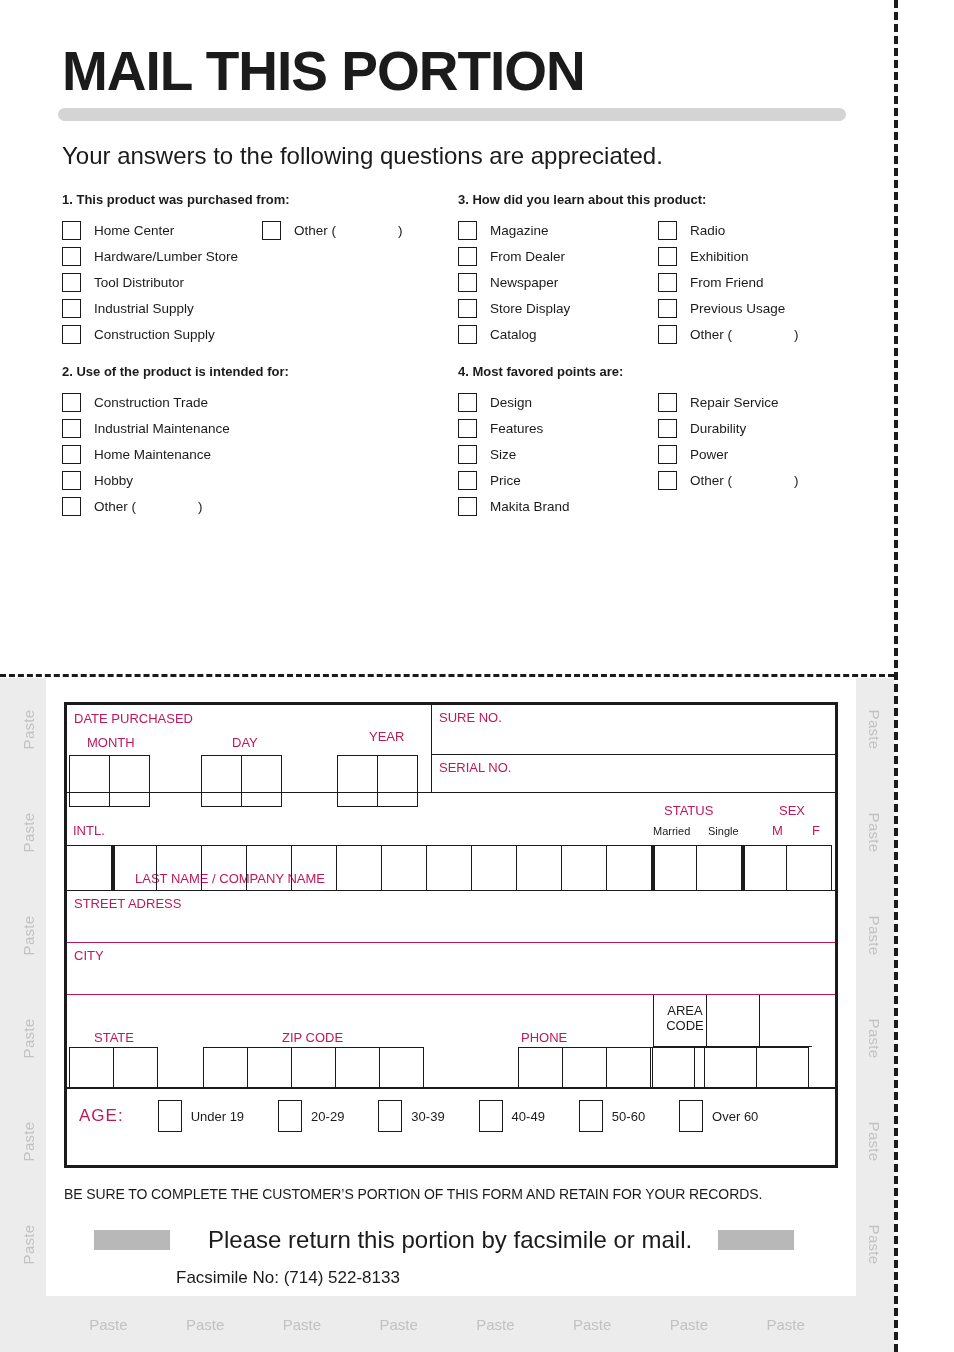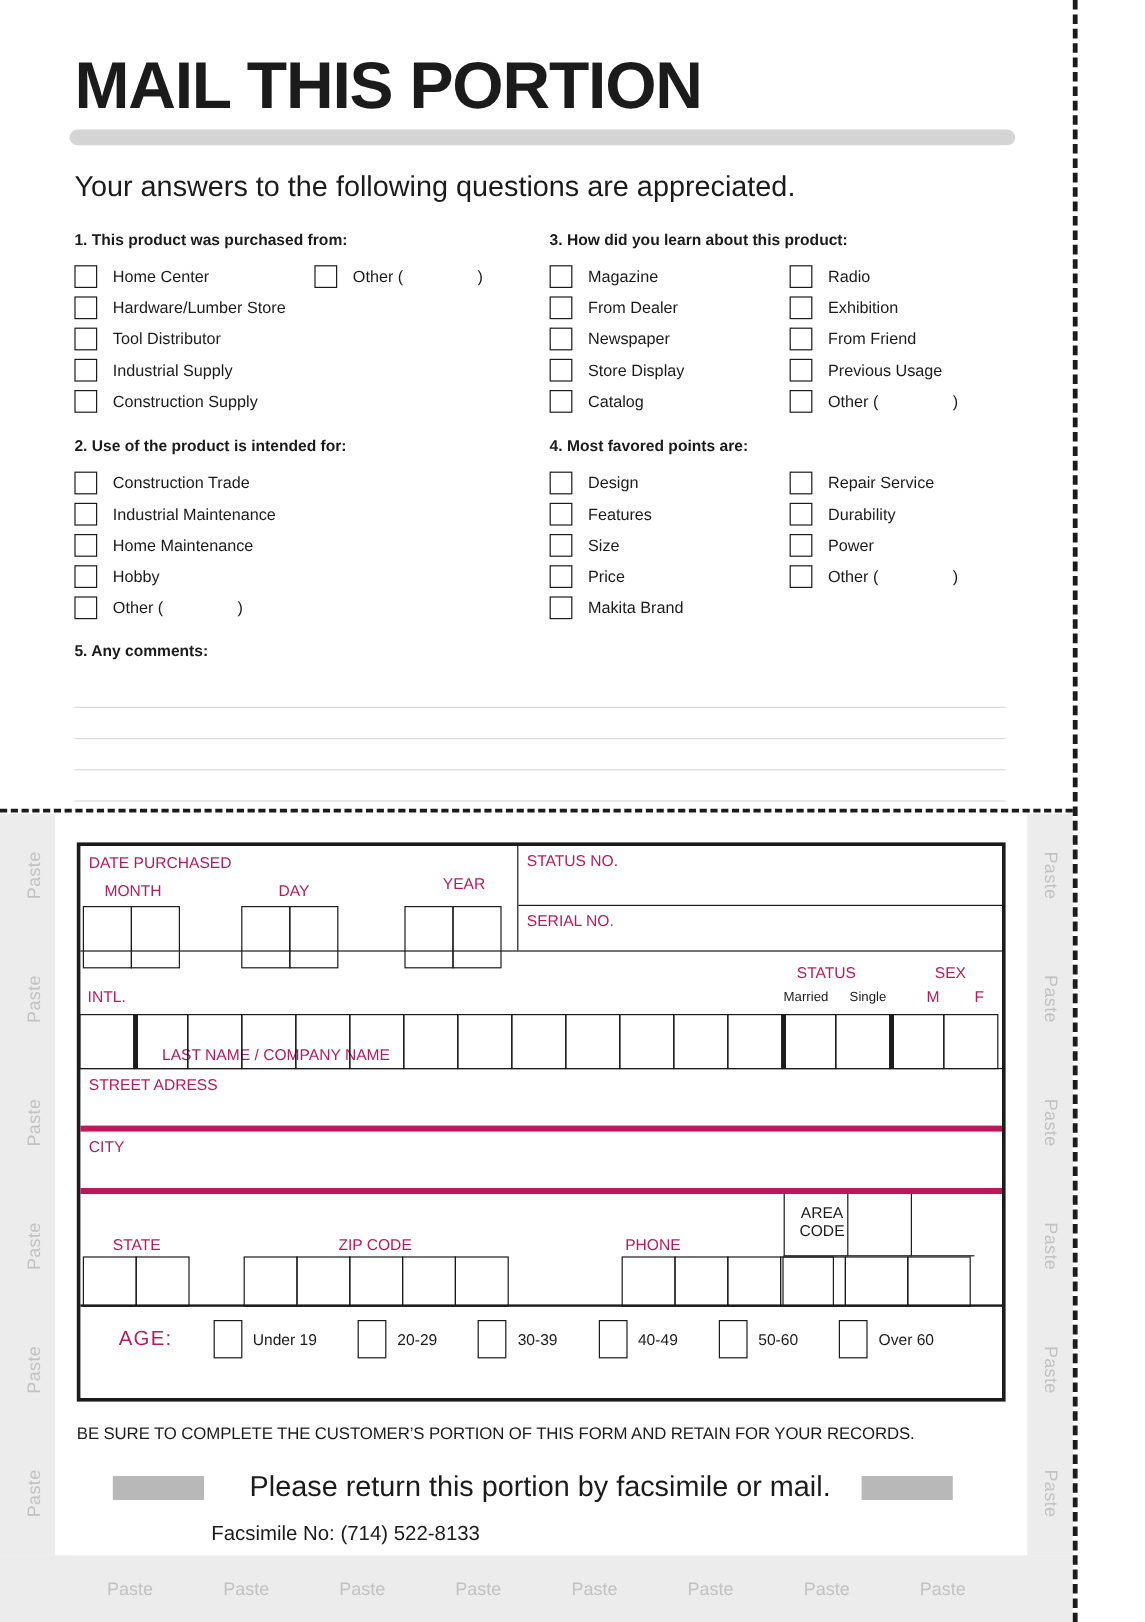--- a/index.html
+++ b/index.html
@@ -126,21 +126,21 @@
   #lbl-sex    { position:absolute; left:712px; top:10px; font-size:13px;}
   #lbl-married{ position:absolute; left:586px; top:32px; }
   #lbl-single { position:absolute; left:641px; top:32px; }
   #lbl-m      { position:absolute; left:705px; top:30px; font-size:13px;}
   #lbl-f      { position:absolute; left:745px; top:30px; font-size:13px;}
   #name-cells { position:absolute; left:0; top:52px; display:flex; height:46px; }
   .ncell { border:1px solid #1b1b1b; margin-left:-1px; height:46px; }
   .thick-l { border-left:4px solid #1b1b1b; }
 
   
-  .wide-row { position:relative; height:52px; border-bottom:5px solid #be185d; }
+  .wide-row { position:relative; height:52px; border-bottom:1px solid #be185d; }
   .wide-row .lbl { position:absolute; left:7px; top:5px; }
 
   
   #szp-row { position:relative; height:94px; border-bottom:2px solid #1b1b1b; }
   #lbl-state { position:absolute; left:27px; top:35px; }
   #lbl-zip   { position:absolute; left:215px; top:35px; }
   #lbl-phone { position:absolute; left:454px; top:35px; }
   #lbl-area  { position:absolute; left:591px; top:8px; text-align:center;
                line-height:15px; font-size:13px; width:54px;}
   .szgrp { position:absolute; top:52px; display:flex; }
@@ -149,21 +149,21 @@
   #szgrp-zip   { left:137px; }
   #szgrp-phone { left:452px; }
   #area-top { position:absolute; left:586px; top:0; display:flex; height:52px;
               border-bottom:1px solid #1b1b1b;}
   .areacell-top { width:53px; height:52px; border-left:1px solid #1b1b1b; }
   #area-bottom { position:absolute; left:586px; top:52px; display:flex; }
   .areacell-bot { width:53px; height:42px; border:1px solid #1b1b1b; margin-left:-1px; }
 
   
   #age-row { position:relative; height:54px; display:flex; align-items:center; }
-  #lbl-age { margin-left:32px; font-size:17px; letter-spacing:1px; }
+  #lbl-age { margin-left:12px; font-size:17px; letter-spacing:1px; }
   .age-opt { display:flex; align-items:center; margin-left:34px; }
   .age-box { width:24px; height:32px; border:1.6px solid #1b1b1b; margin-right:9px; }
   .age-txt { font-size:13px; }
 
   
   #note-retain {
     position:absolute; left:64px; top:1186px; font-size:14px; letter-spacing:-0.1px;
   }
   #return-line { position:absolute; left:64px; top:1226px; width:790px;
                  display:flex; align-items:center;margin-left:30px; }
@@ -369,29 +369,20 @@
           <div class="opt">
             <span class="cbx"></span>
             <span class="opt-label">Other (</span>
             <span class="paren-gap"></span>
             <span>)</span>
           </div>
         </div>
       </div>
     </div>
 
-  <div id="q5">
-    <div class="q-head">5. Any comments:</div>
-    <div id="comment-lines">
-        <div class="comment-line"></div>
-        <div class="comment-line"></div>
-        <div class="comment-line"></div>
-        <div class="comment-line"></div>
-      </div>
-  </div>
 </div>
 
 <div id="cut-horizontal"></div>
 <div id="cut-vertical"></div>
 
 <div id="lower-card"></div>
 
 <div id="form-box">
 
   <div id="date-row">
@@ -408,21 +399,21 @@
           <div class="dcell"></div>
           <div class="dcell"></div>
         </div>
       <div class="dgrp" id="dgrp-year">
           <div class="dcell"></div>
           <div class="dcell"></div>
         </div>
     </div>
     <div id="date-right">
       <div id="model-cell">
-        <div class="lbl" id="lbl-model">STATUS NO.</div>
+        <div class="lbl" id="lbl-model">SURE NO.</div>
       </div>
       <div id="serial-cell">
         <div class="lbl" id="lbl-serial">SERIAL NO.</div>
       </div>
     </div>
   </div>
 
   <div id="name-row">
     <div class="lbl" id="lbl-intl">INTL.</div>
     <div class="lbl" id="lbl-lastname">LAST NAME / COMPANY NAME</div>

